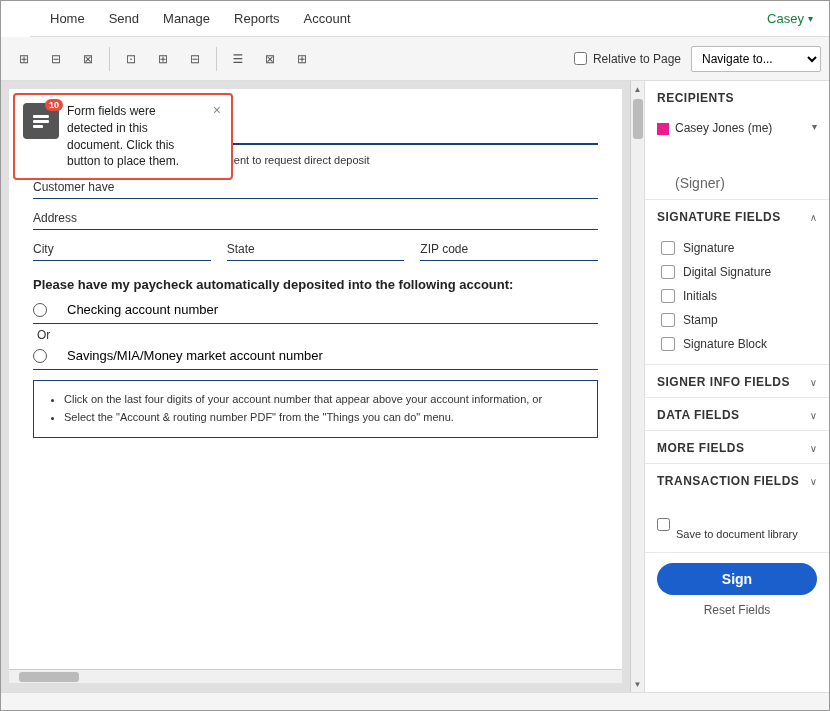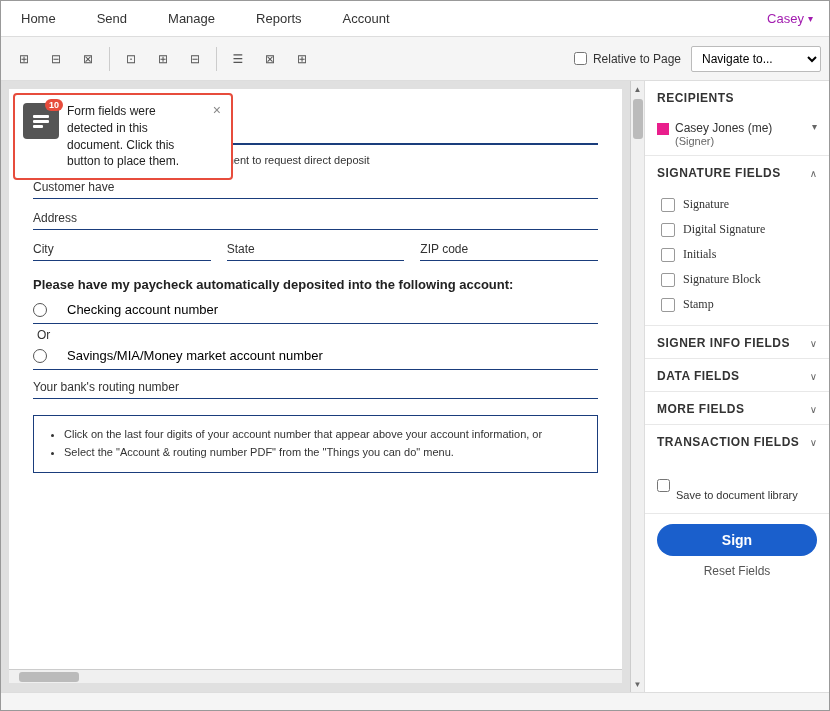--- a/index.html
+++ b/index.html
@@ -1,24 +1,24 @@
 <!DOCTYPE html>
 <html><head>
   <meta charset="utf-8">
   <style>
     * { box-sizing: border-box; margin: 0; padding: 0; }
     body { font-family: Arial, sans-serif; font-size: 13px; background: #ccc; width: 830px; height: 711px; overflow: hidden; }
 
     .app-container { width: 830px; height: 711px; background: #fff; display: flex; flex-direction: column; border: 1px solid #999; }
 
     
-    .top-nav { height: 36px; background: #fff; border-bottom: 1px solid #ddd; display: flex; align-items: center; padding: 0 8px; gap: 17px; }
+    .top-nav { height: 36px; background: #fff; border-bottom: 1px solid #ddd; display: flex; align-items: center; padding: 0 8px; gap: 0; margin-left: 29px; }
     .nav-item { padding: 0 12px; height: 36px; display: flex; align-items: center; font-size: 13px; color: #333; cursor: pointer; }
     .nav-spacer { flex: 1; }
-    .user-menu { display: flex; align-items: center; padding: 0 8px; cursor: pointer; font-size: 13px; color: #a21caf; }
+    .user-menu { display: flex; align-items: center; padding: 0 8px; cursor: pointer; font-size: 13px; color: #15803d; }
     .user-menu .chevron { margin-left: 4px; font-size: 10px; }
 
     
     .toolbar { height: 44px; background: #f5f5f5; border-bottom: 1px solid #ddd; display: flex; align-items: center; padding: 0 8px; gap: 2px; }
     .toolbar-btn { width: 30px; height: 28px; display: flex; align-items: center; justify-content: center; cursor: pointer; border: 1px solid transparent; background: transparent; border-radius: 2px; color: #555; font-size: 12px; }
     .toolbar-sep { width: 1px; height: 24px; background: #ccc; margin: 0 4px; }
     .toolbar-spacer { flex: 1; }
     .relative-to-page { display: flex; align-items: center; gap: 6px; font-size: 12px; color: #333; padding: 0 8px; }
     .relative-to-page input[type=checkbox] { width: 13px; height: 13px; }
     .navigate-select { height: 26px; padding: 0 6px; font-size: 12px; border: 1px solid #bbb; border-radius: 2px; background: #fff; min-width: 130px; cursor: pointer; }
@@ -67,24 +67,24 @@
     .rp-section { border-bottom: 1px solid #e8e8e8; }
     .rp-section-header { padding: 10px 12px 8px 12px; display: flex; align-items: center; justify-content: space-between; cursor: pointer; }
     .rp-section-title { font-size: 12px; font-weight: bold; color: #333; text-transform: uppercase; letter-spacing: 0.5px; }
     .rp-chevron { font-size: 10px; color: #666; }
 
     .recipients-section { padding: 8px 12px; }
     .recipient-row { display: flex; align-items: flex-start; gap: 6px; }
     .recipient-color { width: 12px; height: 12px; background: #e91e8c; margin-top: 2px; flex-shrink: 0; }
     .recipient-info { flex: 1; }
     .recipient-name { font-size: 12px; color: #333; font-weight: 500; }
-    .recipient-role { font-size: 11px; color: #666; }
+    .recipient-role { font-size: 14px; color: #666; margin-top: 40px; }
     .recipient-chevron { font-size: 10px; color: #666; cursor: pointer; }
 
-    .sig-fields-list { padding: 4px 4px 8px 0; font-family: Liberation Serif, serif; }
+    .sig-fields-list { padding: 4px 4px 8px 0; }
     .sig-field-item { display: flex; align-items: center; gap: 8px; padding: 5px 12px 5px 16px; cursor: pointer; }
     .sig-field-icon { width: 14px; height: 14px; border: 1.5px solid #999; border-radius: 2px; display: flex; align-items: center; justify-content: center; flex-shrink: 0; }
     .sig-field-label { font-size: 12px; color: #333; }
 
     .transaction-fields-section { padding: 8px 12px; }
     .transaction-checkbox-row { display: flex; align-items: center; gap: 6px; padding: 4px 0; }
     .transaction-checkbox-row input[type=checkbox] { width: 13px; height: 13px; }
     .transaction-checkbox-label { font-size: 11px; color: #333; margin-top: 20px; }
 
     .sign-btn { margin: 10px 12px 4px 12px; background: #1a5fcc; color: #fff; border: none; border-radius: 20px; height: 32px; font-size: 14px; font-weight: bold; cursor: pointer; width: calc(100% - 24px); }
@@ -188,23 +188,20 @@
             <span>Checking account number</span>
           </div>
           <div class="doc-field-row" style="margin-bottom:4px;"></div>
           <div class="doc-or">Or</div>
           <div class="doc-radio-row" style="margin-top:6px;">
             <span class="doc-radio"></span>
             <span>Savings/MIA/Money market account number</span>
           </div>
           <div class="doc-field-row" style="margin-bottom:10px;"></div>
 
-          <div class="doc-routing">
-            <div class="doc-field-label">Your bank's routing number</div>
-          </div>
 
           <div class="doc-info-box">
             <ul>
               <li>Click on the last four digits of your account number that appear above your account information, or</li>
               <li>Select the "Account &amp; routing number PDF" from the "Things you can do" menu.</li>
             </ul>
           </div>
         </div>
       </div>
 
@@ -250,25 +247,25 @@
           <div class="sig-field-item">
             <div class="sig-field-icon"></div>
             <span class="sig-field-label">Digital Signature</span>
           </div>
           <div class="sig-field-item">
             <div class="sig-field-icon"></div>
             <span class="sig-field-label">Initials</span>
           </div>
           <div class="sig-field-item">
             <div class="sig-field-icon"></div>
+            <span class="sig-field-label">Stamp</span>
+          </div>
+          <div class="sig-field-item">
+            <div class="sig-field-icon"></div>
             <span class="sig-field-label">Signature Block</span>
-          </div>
-          <div class="sig-field-item">
-            <div class="sig-field-icon"></div>
-            <span class="sig-field-label">Stamp</span>
           </div>
         </div>
       </div>
 
       <div class="rp-section">
         <div class="rp-section-header">
           <span class="rp-section-title">Signer Info Fields</span>
           <span class="rp-chevron">∨</span>
         </div>
       </div>

